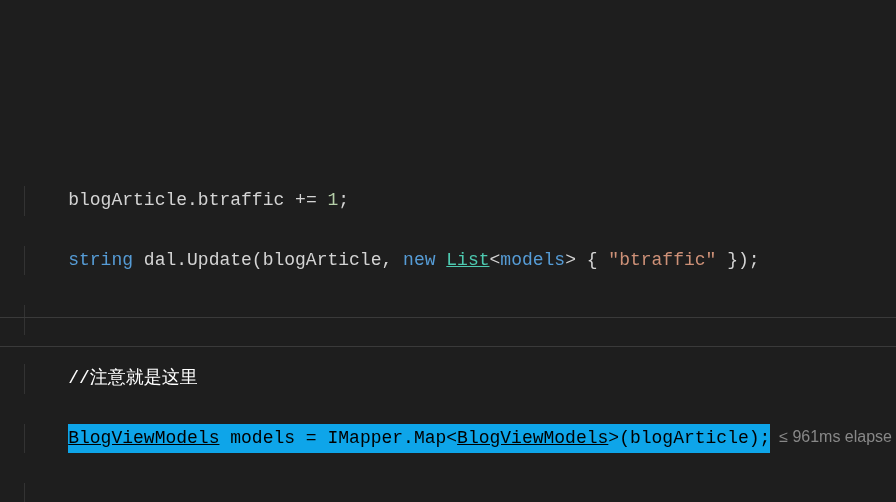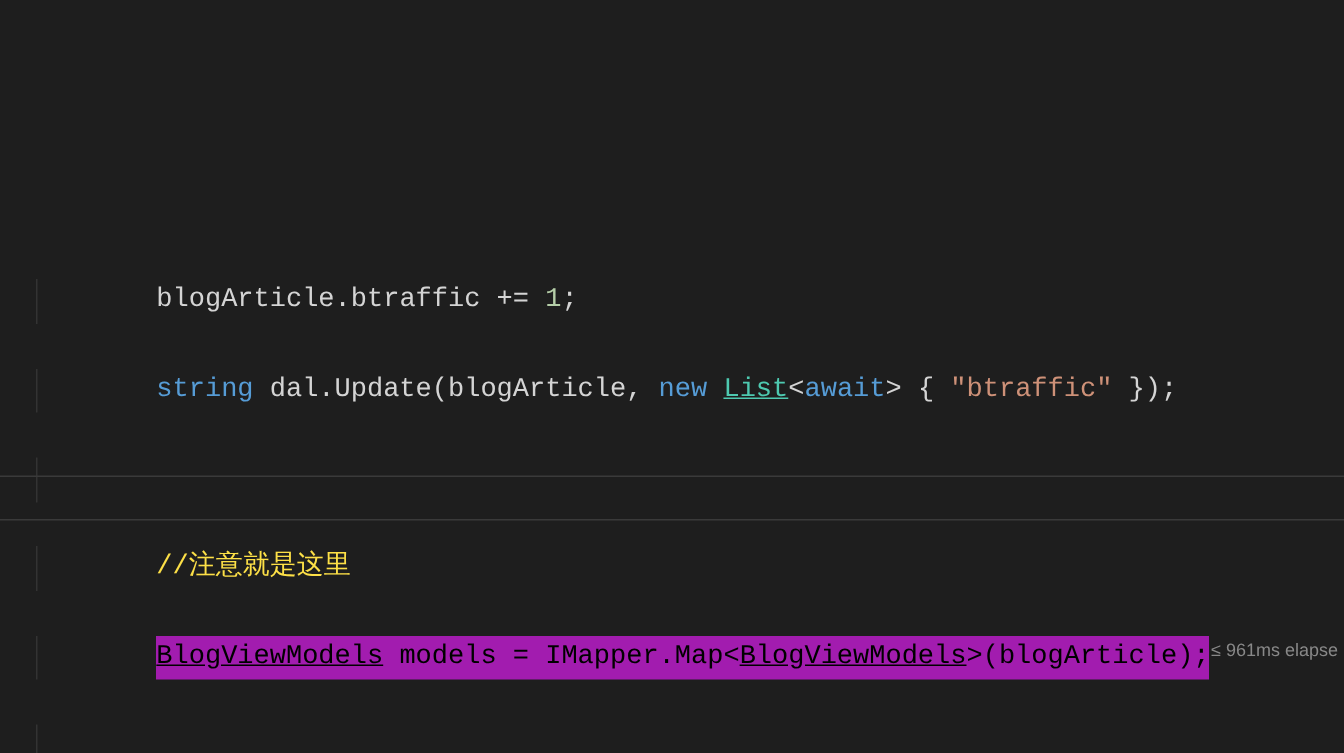--- a/index.html
+++ b/index.html
@@ -17,35 +17,34 @@
       overflow: hidden;
       width: 896px;
       height: 502px;
       position: relative;
     }
     .editor {
       padding: 8px 0 0 0;
       position: relative;
     }
     .line {
-      padding-left: 36px;
       position: relative;
       border-left: 1px solid #333;
       margin-left: 24px;
     }
     .kw { color: #569cd6; }
     .type { color: #4ec9b0; text-decoration: underline; }
     .string { color: #ce9178; }
     .number { color: #b5cea8; }
-    .comment { color: #fde047; }
+    .comment { color: #ffffff; }
     .punct { color: #d4d4d4; }
     .prop { color: #d4d4d4; }
     .ident { color: #d4d4d4; }
     .highlight-line {
-      background: #a21caf;
+      background: #0ea5e9;
       display: inline-block;
       padding: 0;
     }
     .highlight-line span,
     .highlight-line .kw,
     .highlight-line .type,
     .highlight-line .ident,
     .highlight-line .punct,
     .highlight-line .prop {
       color: #000;
@@ -55,34 +54,34 @@
       left: 0;
       right: 0;
       border-top: 1px solid #3a3a3a;
       border-bottom: 1px solid #3a3a3a;
       pointer-events: none;
       height: 30px;
     }
     .codelens {
       position: absolute;
       right: 4px;
-      font-size: 12px;
+      font-size: 16px;
       color: #888;
       font-family: 'Segoe UI', sans-serif;
     }
   </style>
 </head>
 <body>
 
 
 
 <div class="editor">
 
 <div class="line">    <span class="ident">blogArticle</span><span class="prop">.btraffic </span><span class="punct">+=</span><span> </span><span class="number">1</span><span class="punct">;</span></div>
-<div class="line">    <span class="kw">string</span><span class="ident"> dal.Update(blogArticle, </span><span class="kw">new</span><span> </span><span class="type">List</span><span class="punct">&lt;</span><span class="kw">await</span><span class="punct">&gt; { </span><span class="string">"btraffic"</span><span class="punct"> });</span></div>
+<div class="line">    <span class="kw">string</span><span class="ident"> dal.Update(blogArticle, </span><span class="kw">new</span><span> </span><span class="type">List</span><span class="punct">&lt;</span><span class="kw">models</span><span class="punct">&gt; { </span><span class="string">"btraffic"</span><span class="punct"> });</span></div>
 <div class="line">    <span></span> </div>
 <div class="line">    <span class="comment">//注意就是这里</span></div>
 <div class="line">    <span class="highlight-line"><span class="type">BlogViewModels</span><span class="ident"> models = IMapper.Map&lt;</span><span class="type">BlogViewModels</span><span class="punct">&gt;(blogArticle);</span></span><span class="codelens">≤ 961ms elapse</span></div>
 <div class="line">    <span></span> </div>
 <div class="cursor-line" style="top: 198px;"></div>
 
 
 
 
 

